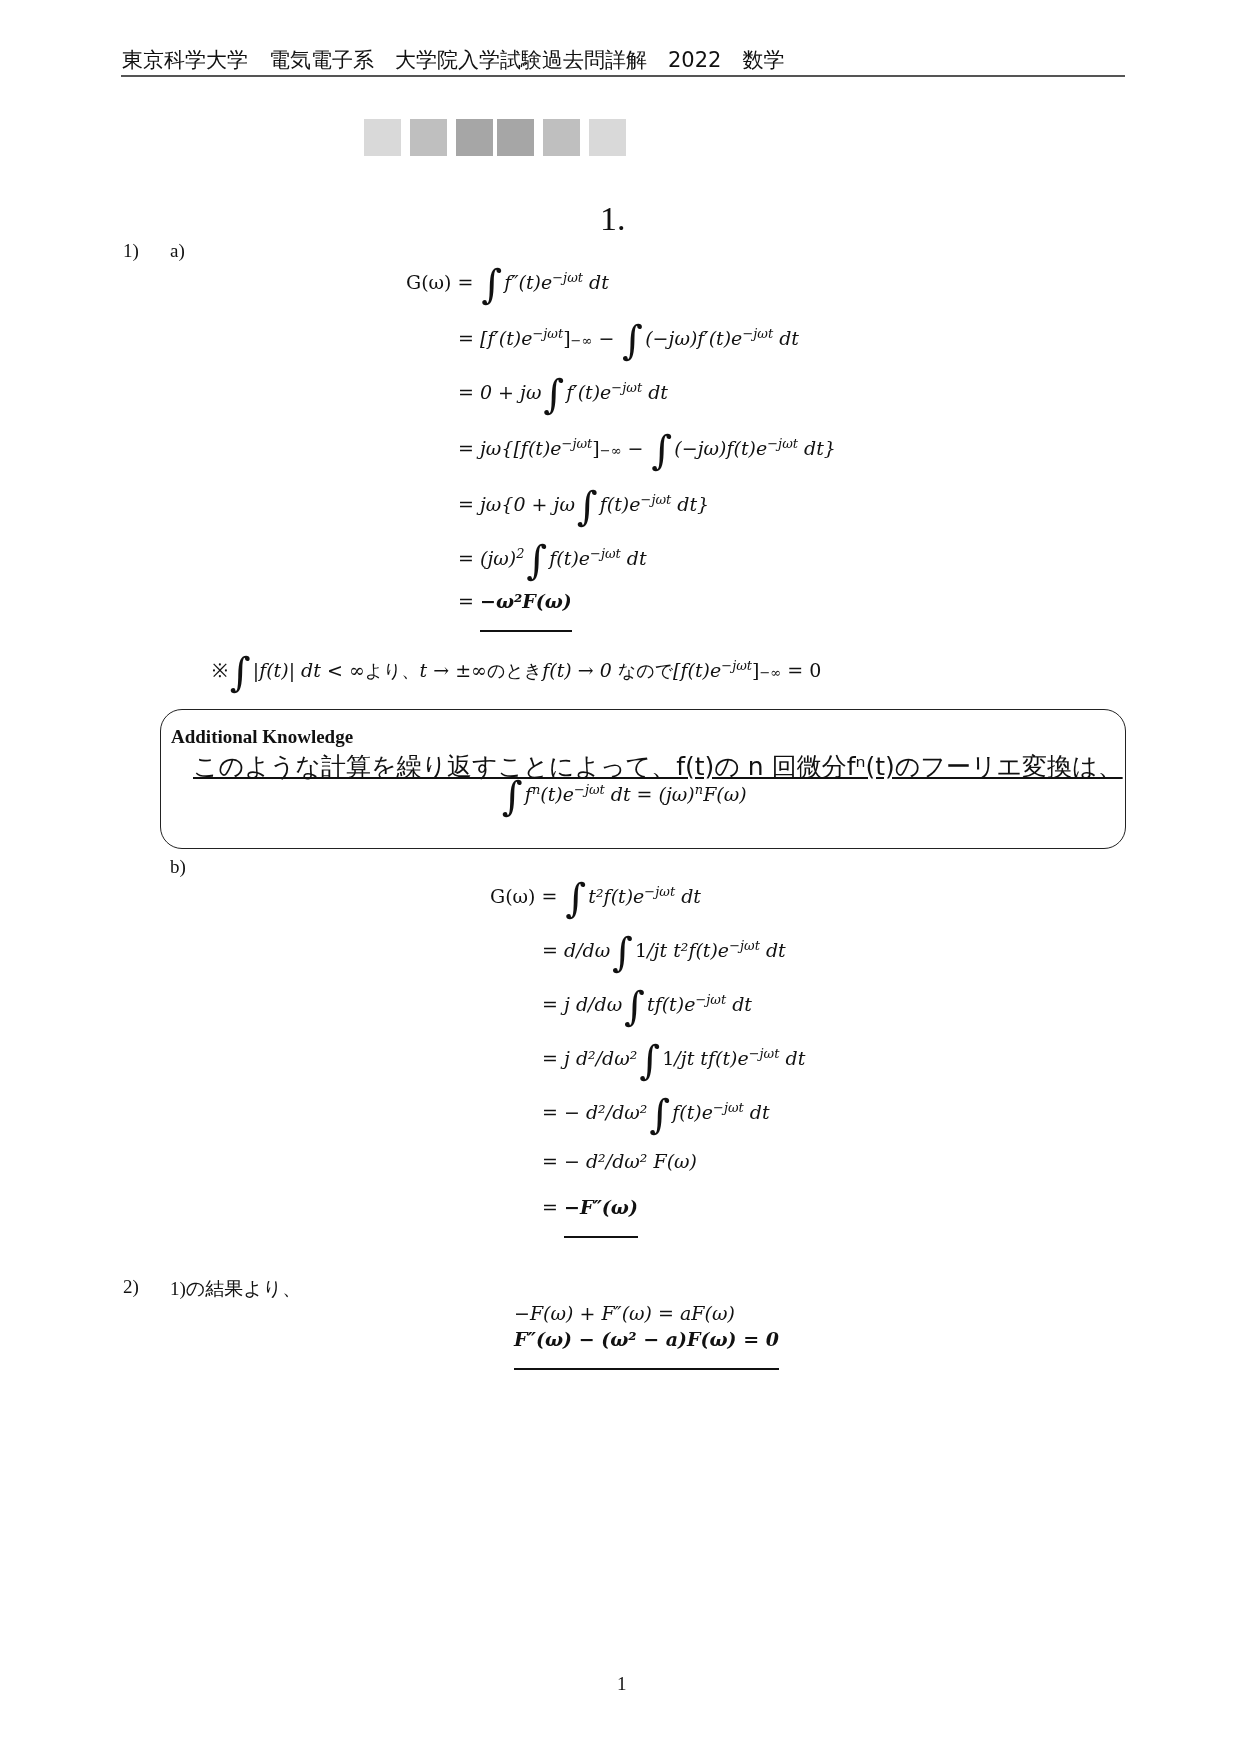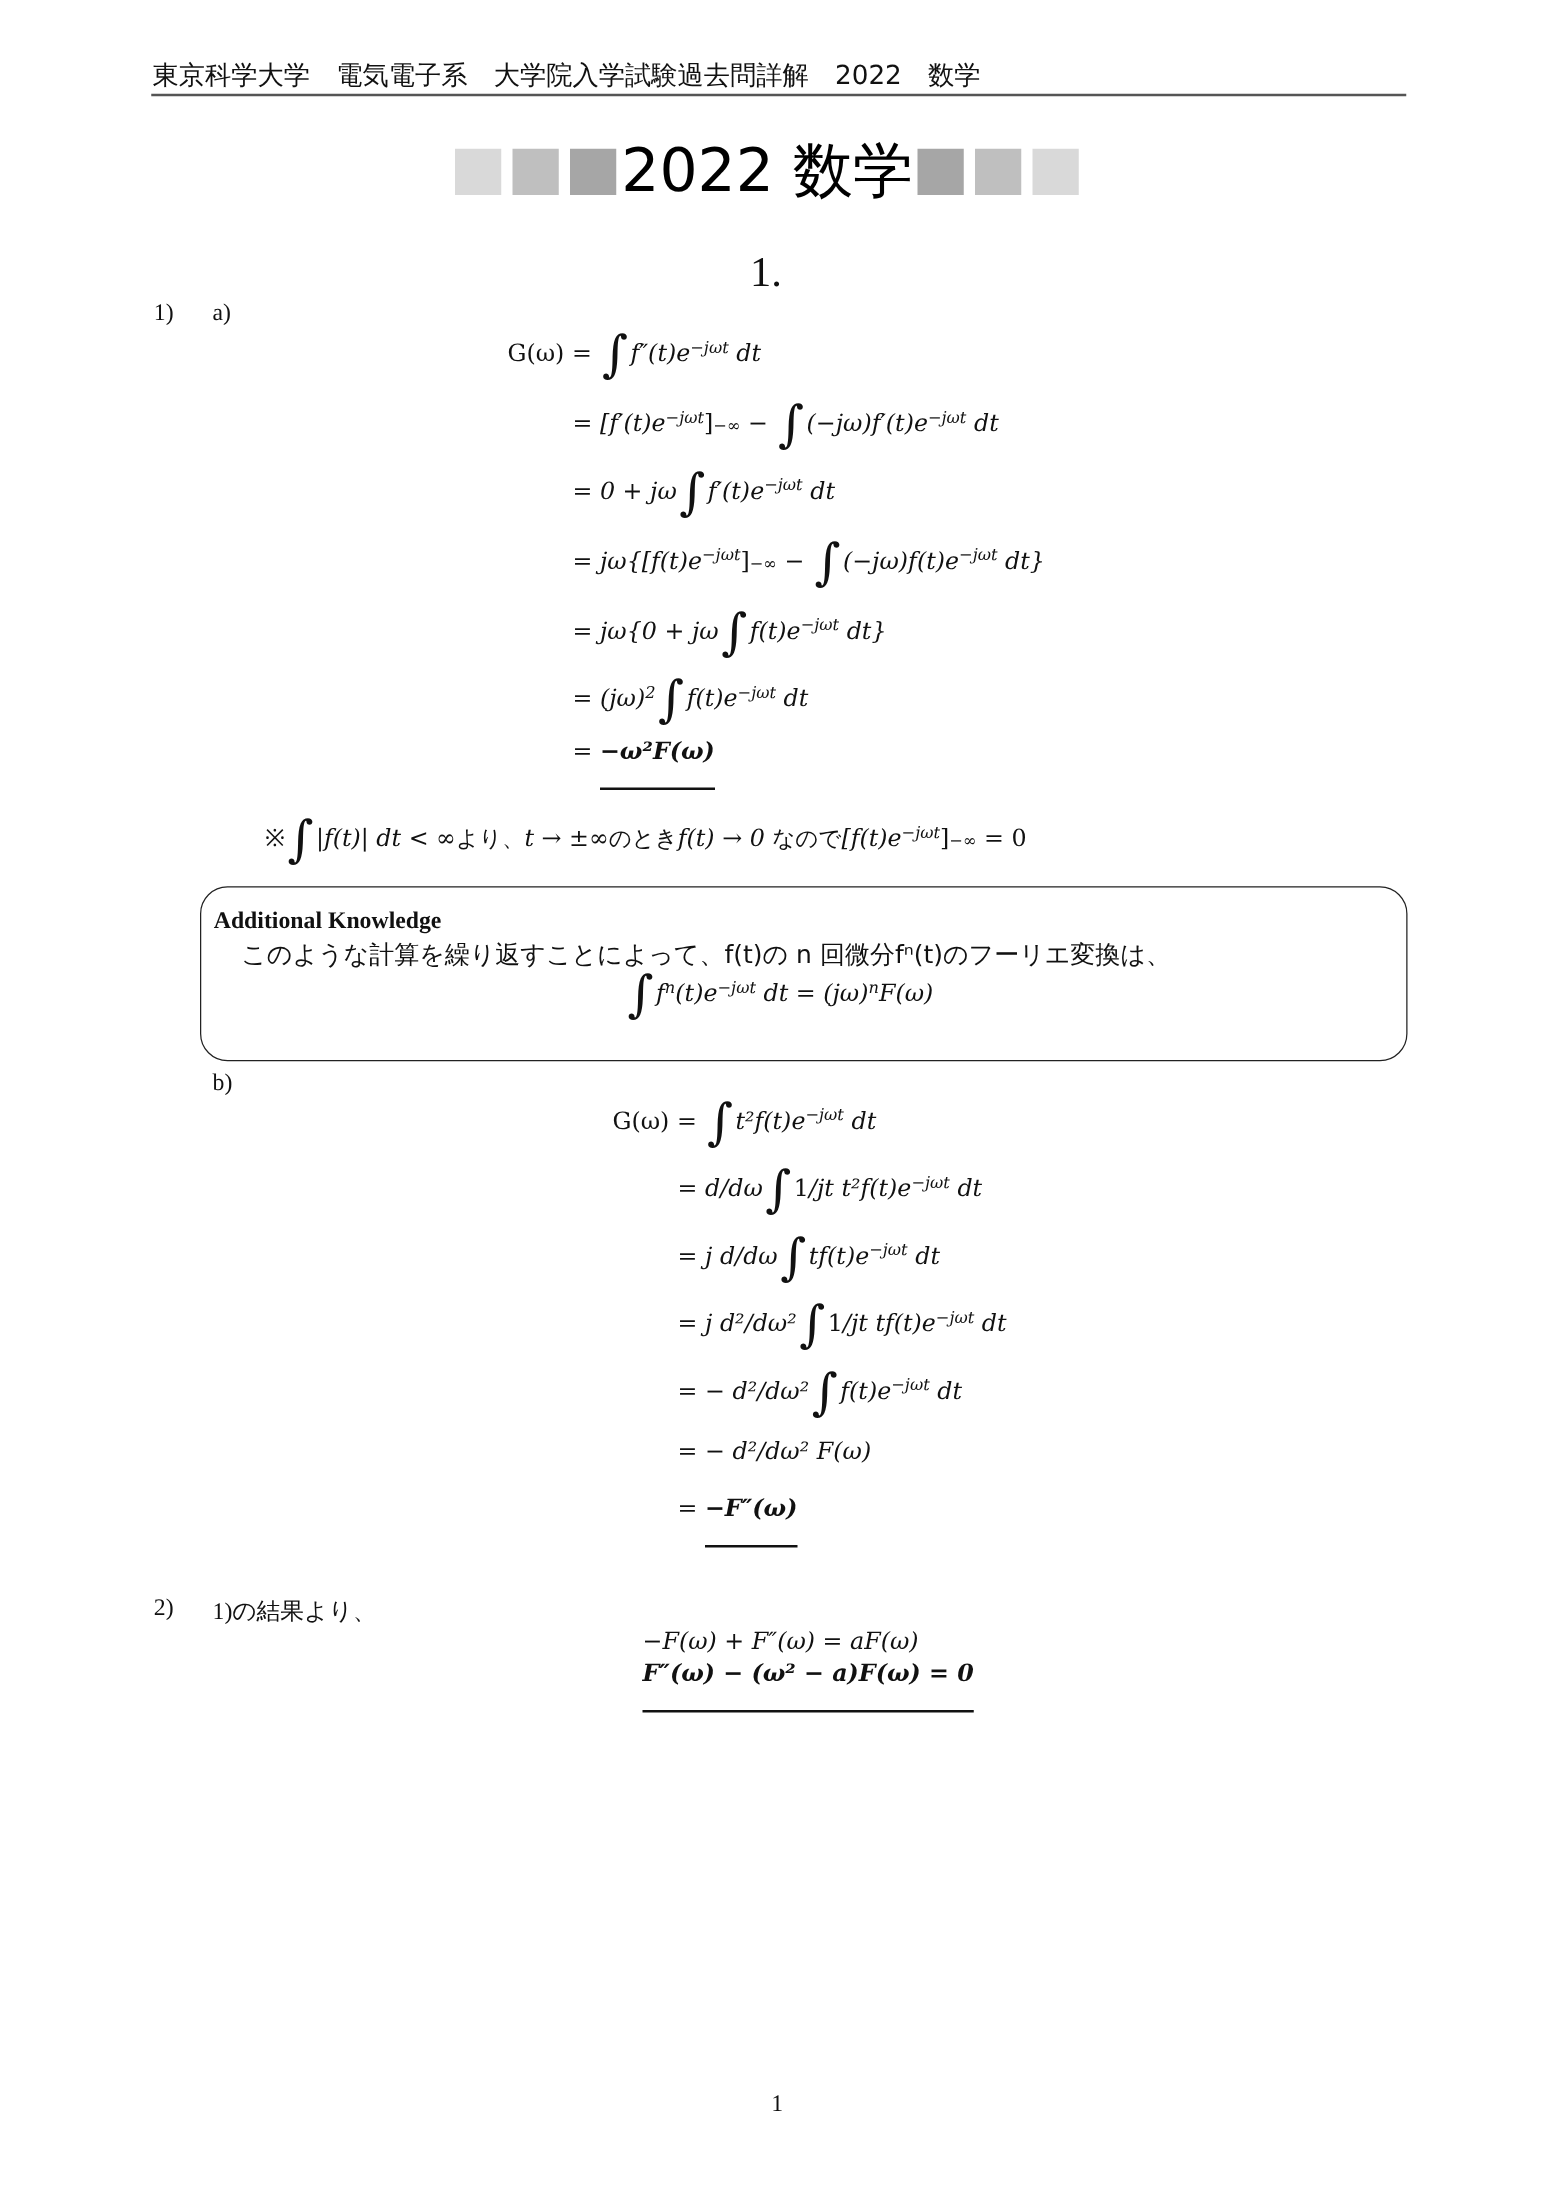--- a/index.html
+++ b/index.html
@@ -19,35 +19,34 @@
   .math .r { font-style: normal; }
   .bold { font-weight: bold; }
   .uline { border-bottom: 2px solid #111; padding-bottom: 18px; }
   .int { font-style: normal; font-size: 40px; display: inline-block; vertical-align: middle;
          line-height: 1; margin: 0 2px; position: relative; }
   .sup { font-size: 13px; vertical-align: super; margin-top: 32px; }
   .lim { font-size: 13px; }
   .box { left: 160px; top: 709px; width: 964px; height: 138px; border: 1.5px solid #222;
          border-radius: 22px; }
   .box-title { left: 171px; top: 726px; font-weight: bold; font-size: 19px; font-family: "Liberation Serif", serif; text-align: right; }
-  .box-line { left: 193px; top: 750px; font-size: 20px; font-family: "DejaVu Sans", sans-serif; white-space: nowrap; }
+  .box-line { left: 193px; top: 750px; font-size: 25px; font-family: "DejaVu Sans", sans-serif; white-space: nowrap; text-decoration: underline; }
   .jp { font-family: Liberation Sans, sans-serif; font-style: normal; font-size: 18px; }
   .page-num { left: 617px; top: 1673px; font-size: 19px; }
 </style>
 </head>
 <body>
 
 <div class="abs header-text">東京科学大学　電気電子系　大学院入学試験過去問詳解　2022　数学</div>
 <div class="abs header-rule"></div>
 
 <div class="abs title-wrap">
   <div class="sq" style="background:#d9d9d9"></div>
   <div class="sq" style="background:#bfbfbf"></div>
   <div class="sq" style="background:#a6a6a6;margin-right:4px"></div>
-  <div class="title-text">2022 数学</div>
   <div class="sq" style="background:#a6a6a6"></div>
   <div class="sq" style="background:#bfbfbf"></div>
   <div class="sq" style="background:#d9d9d9"></div>
 </div>
 
 <div class="abs section-num">1.</div>
 
 <div class="abs label" style="left:123px;top:240px">1)</div>
 <div class="abs label" style="left:170px;top:240px">a)</div>
 

